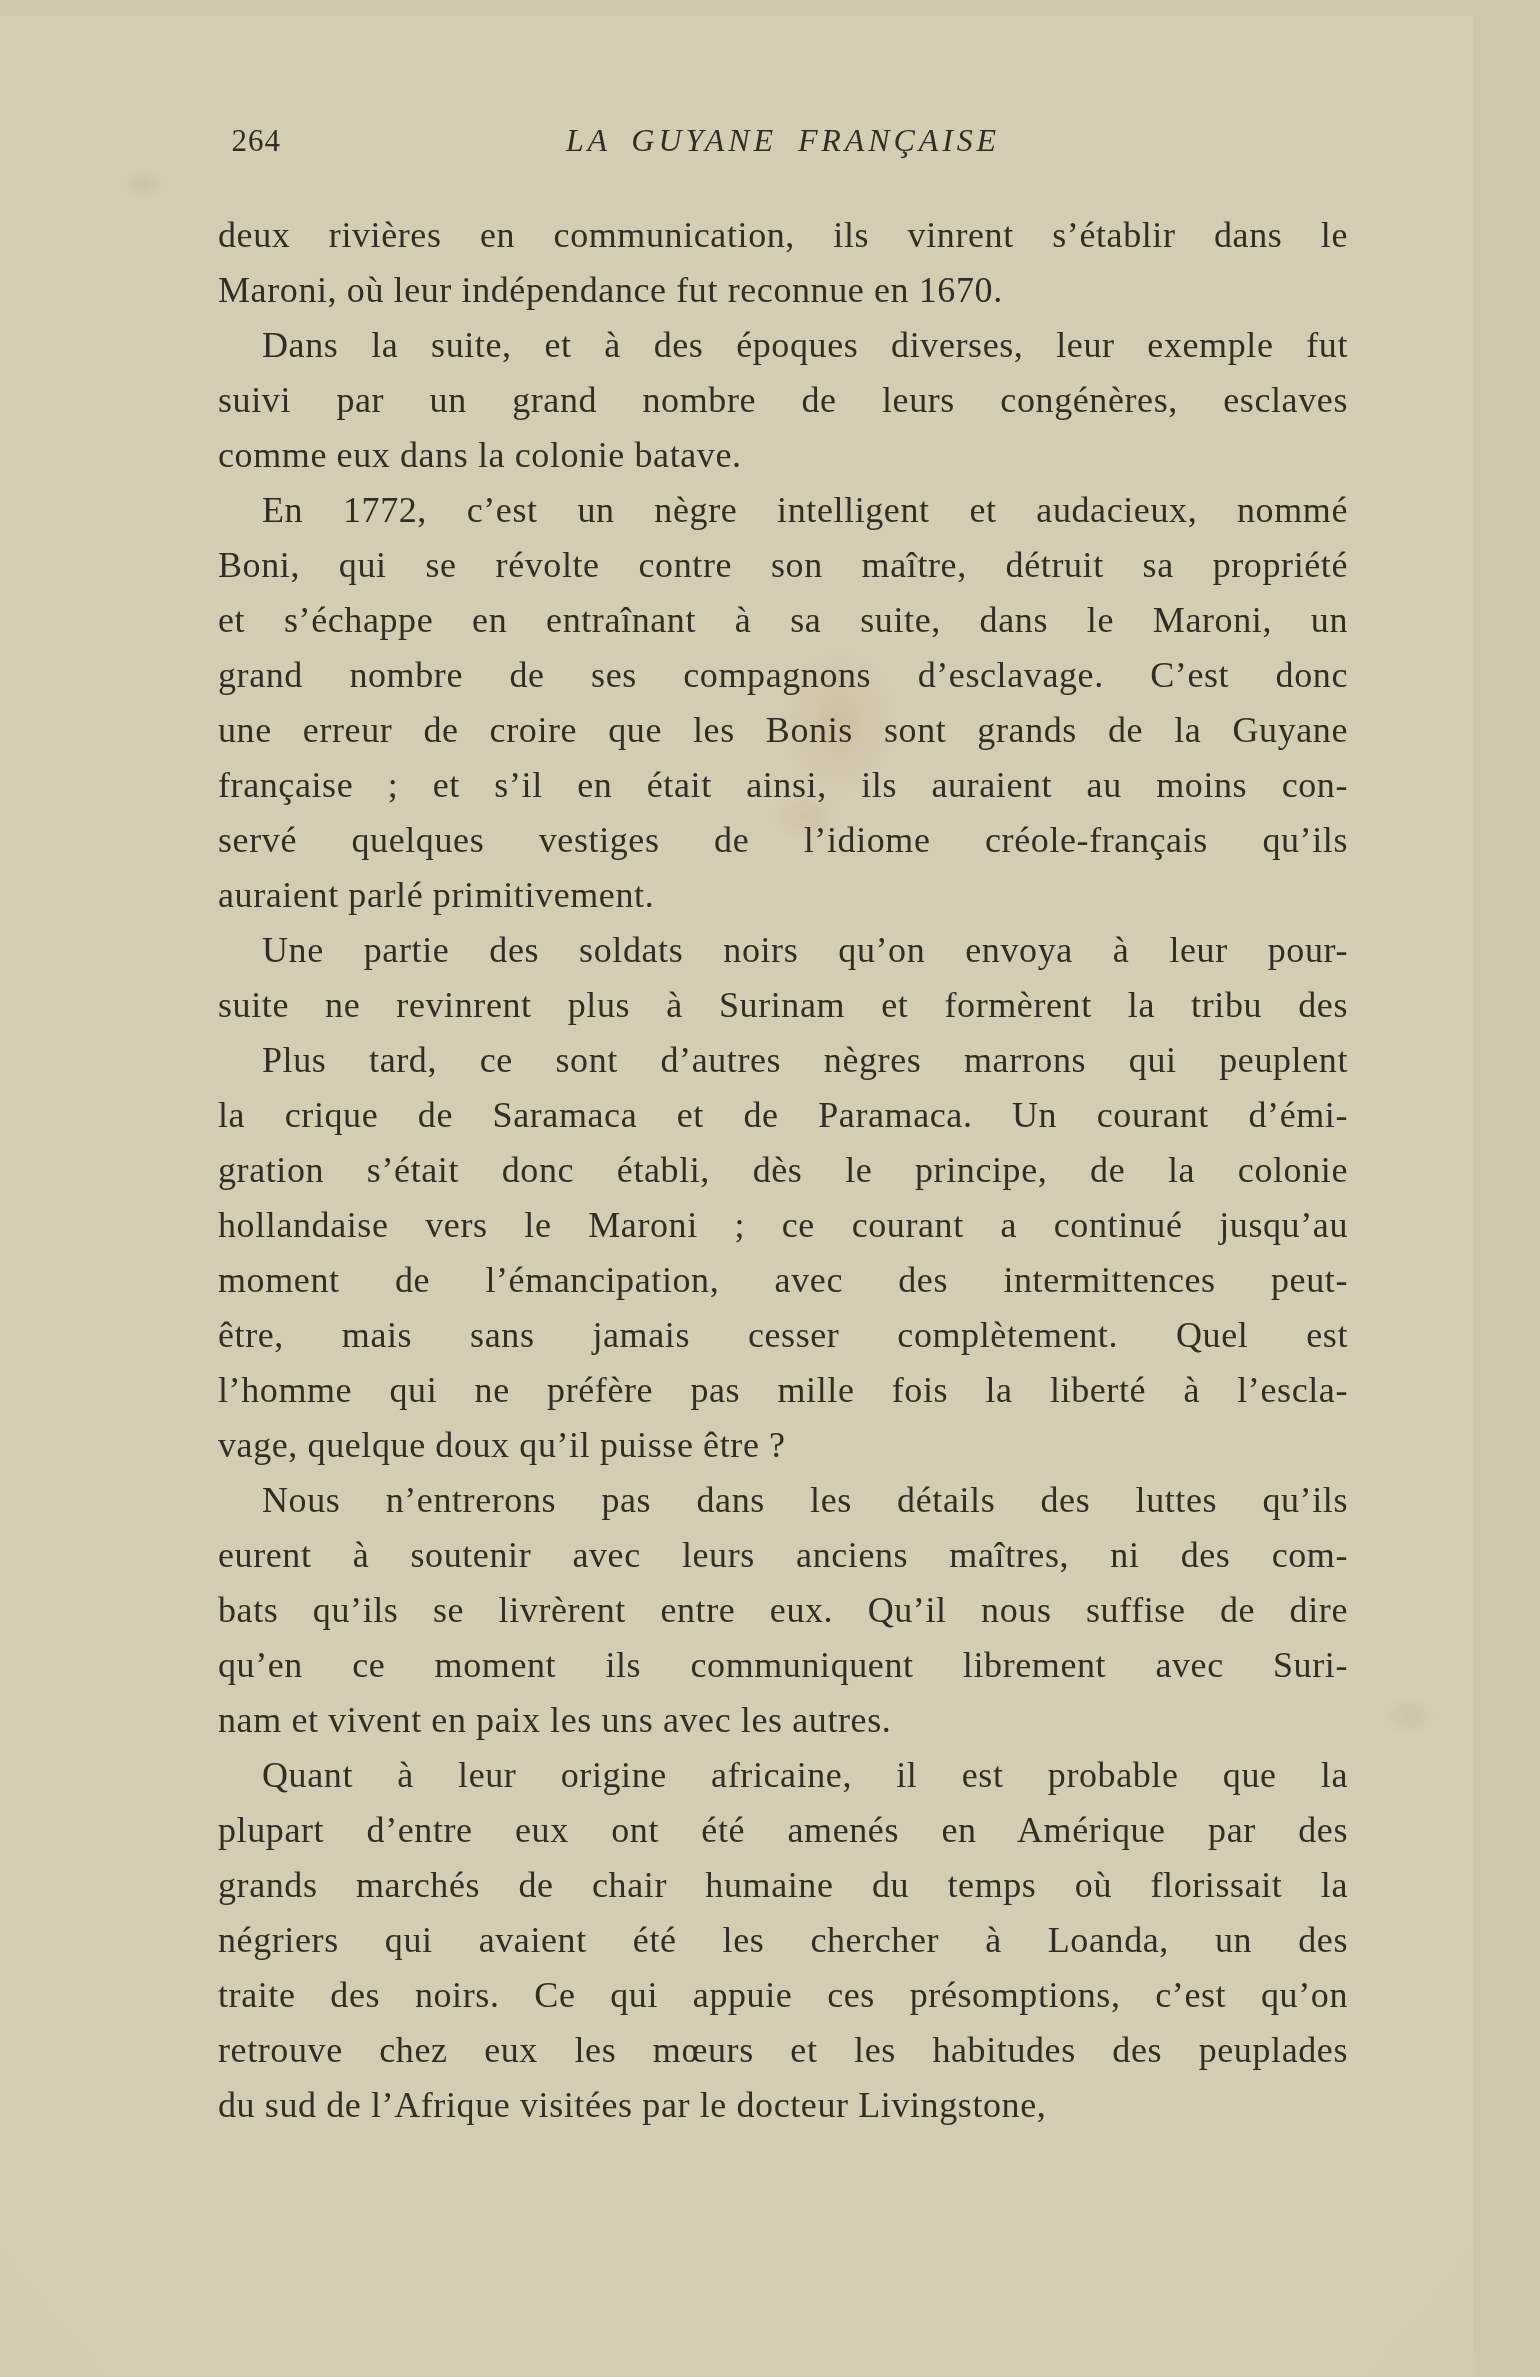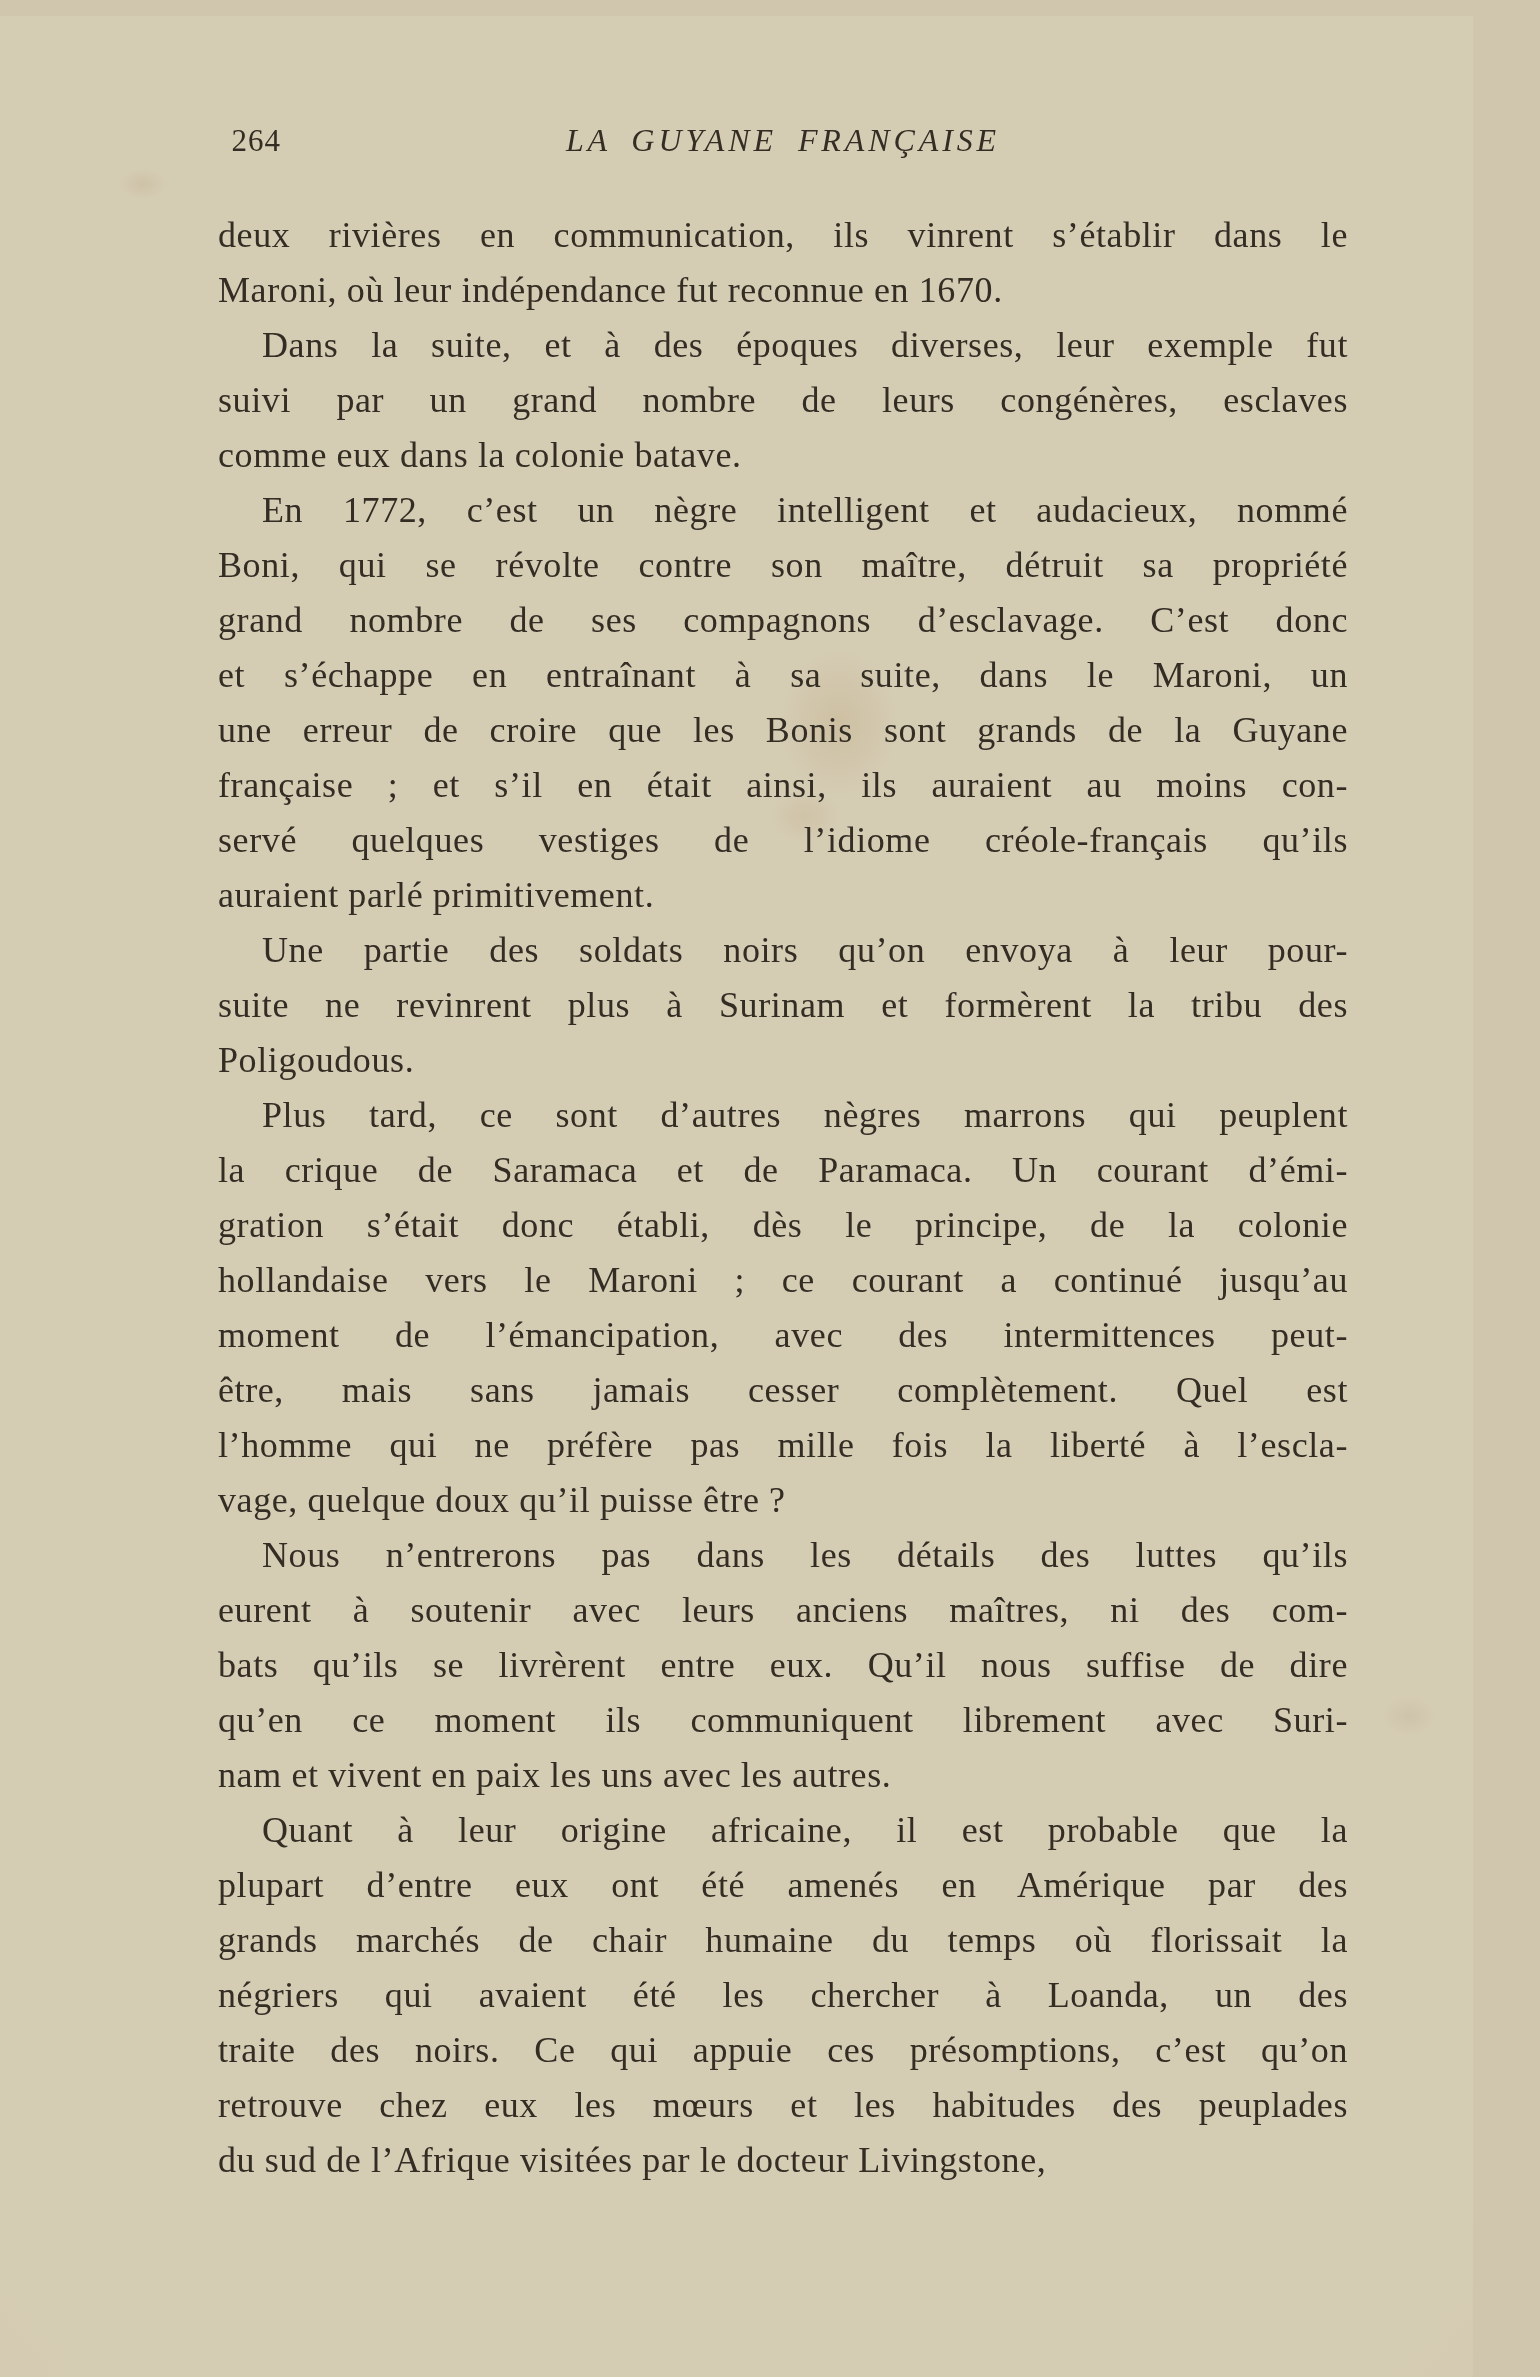--- a/index.html
+++ b/index.html
@@ -89,31 +89,30 @@
         <div class="line last">Maroni, où leur indépendance fut reconnue en 1670.</div>
       </div>
       <div class="para">
         <div class="line first">Dans la suite, et à des époques diverses, leur exemple fut</div>
         <div class="line">suivi par un grand nombre de leurs congénères, esclaves</div>
         <div class="line last">comme eux dans la colonie batave.</div>
       </div>
       <div class="para">
         <div class="line first">En 1772, c’est un nègre intelligent et audacieux, nommé</div>
         <div class="line">Boni, qui se révolte contre son maître, détruit sa propriété</div>
+        <div class="line">et s’échappe en entraînant à sa suite, dans le Maroni, un</div>
         <div class="line">grand nombre de ses compagnons d’esclavage. C’est donc</div>
-        <div class="line">et s’échappe en entraînant à sa suite, dans le Maroni, un</div>
         <div class="line">une erreur de croire que les Bonis sont grands de la Guyane</div>
         <div class="line">française ; et s’il en était ainsi, ils auraient au moins con-</div>
         <div class="line">servé quelques vestiges de l’idiome créole-français qu’ils</div>
         <div class="line last">auraient parlé primitivement.</div>
       </div>
       <div class="para">
         <div class="line first">Une partie des soldats noirs qu’on envoya à leur pour-</div>
         <div class="line">suite ne revinrent plus à Surinam et formèrent la tribu des</div>
-        <div class="line last">Poligoudous.</div>
       </div>
       <div class="para">
         <div class="line first">Plus tard, ce sont d’autres nègres marrons qui peuplent</div>
         <div class="line">la crique de Saramaca et de Paramaca. Un courant d’émi-</div>
         <div class="line">gration s’était donc établi, dès le principe, de la colonie</div>
         <div class="line">hollandaise vers le Maroni ; ce courant a continué jusqu’au</div>
         <div class="line">moment de l’émancipation, avec des intermittences peut-</div>
         <div class="line">être, mais sans jamais cesser complètement. Quel est</div>
         <div class="line">l’homme qui ne préfère pas mille fois la liberté à l’escla-</div>
         <div class="line last">vage, quelque doux qu’il puisse être ?</div>

